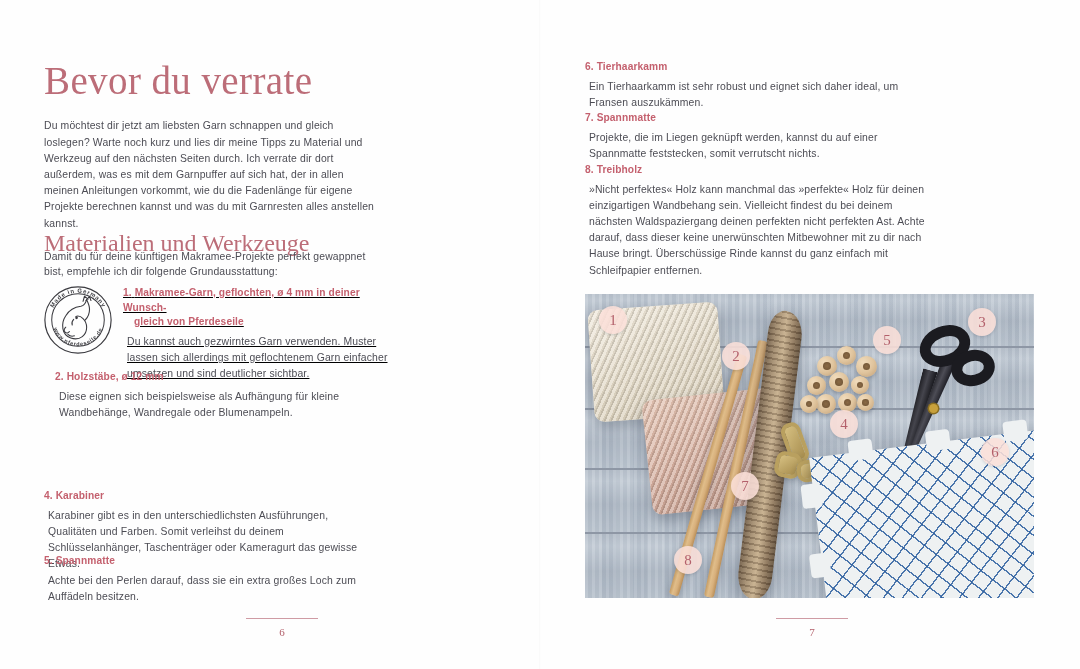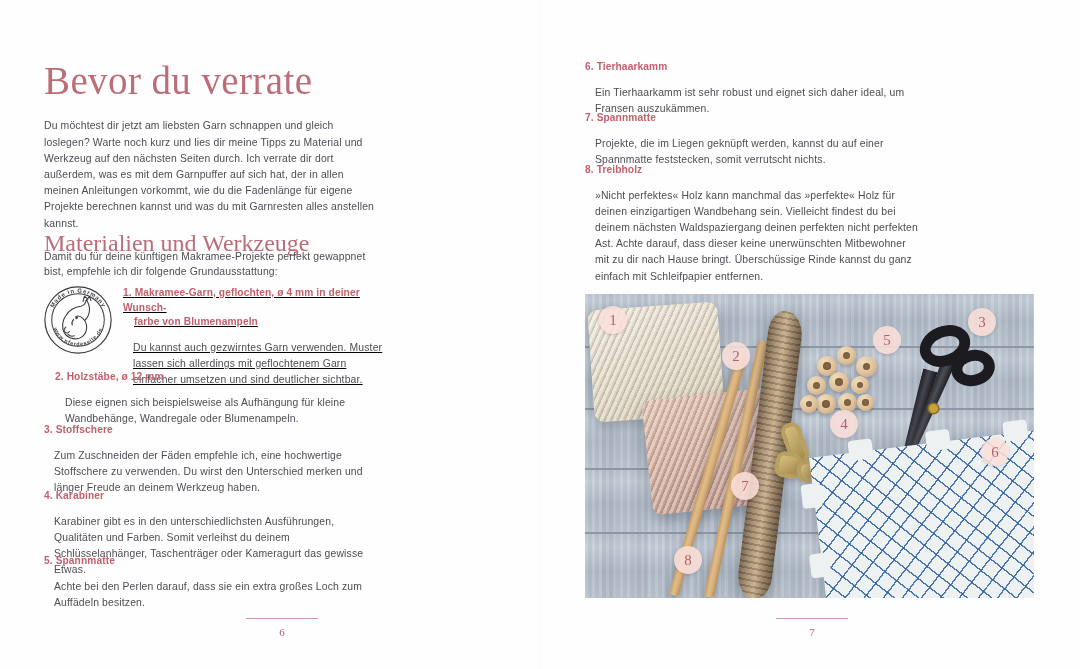--- a/index.html
+++ b/index.html
@@ -68,21 +68,21 @@
     line-height: 14.6px;
     letter-spacing: 0.1px;
     margin: 0 0 1px 0;
   }
   .mat-head .cont { display: block; padding-left: 11px; }
   .mat-body {
     font-size: 10.4px;
     line-height: 16.2px;
     color: #4c4c54;
     letter-spacing: 0.15px;
-    margin: 10px;
+    margin: 4px;
   }
 
   
   .stamp {
     position: absolute;
     left: 42px; top: 284px;
     width: 72px; height: 72px;
   }
 
   
@@ -306,40 +306,33 @@
         </text>
       </svg>
     </div>
 
     <div class="mat-list">
 
       <div class="mat-item" style="left:123px; top:286px; width:272px;text-decoration:underline;">
         <div class="mat-head">
           <span>1.</span>
           <span>Makramee-Garn, geflochten, ø 4 mm in deiner Wunsch-</span>
-          <span class="cont">farbe von Blumenampeln</span>
+          <span class="cont">gleich von Pferdeseile</span>
         </div>
         <p class="mat-body">Du kannst auch gezwirntes Garn verwenden. Muster lassen sich allerdings mit geflochtenem Garn einfacher umsetzen und sind deutlicher sichtbar.</p>
       </div>
 
       <div class="mat-item" style="left:55px; top:370px; width:332px;">
         <div class="mat-head">
           <span>2.</span>
           <span>Holzstäbe, ø 12 mm</span>
         </div>
         <p class="mat-body">Diese eignen sich beispielsweise als Aufhängung für kleine Wandbehänge, Wandregale oder Blumenampeln.</p>
       </div>
 
-      <div class="mat-item" style="left:44px; top:423px; width:332px;">
-        <div class="mat-head">
-          <span>3.</span>
-          <span>Stoffschere</span>
-        </div>
-        <p class="mat-body">Zum Zuschneiden der Fäden empfehle ich, eine hochwertige Stoffschere zu verwenden. Du wirst den Unterschied merken und länger Freude an deinem Werkzeug haben.</p>
-      </div>
 
       <div class="mat-item" style="left:44px; top:489px; width:332px;">
         <div class="mat-head">
           <span>4.</span>
           <span>Karabiner</span>
         </div>
         <p class="mat-body">Karabiner gibt es in den unterschiedlichsten Ausführungen, Qualitäten und Farben. Somit verleihst du deinem Schlüsselanhänger, Taschenträger oder Kameragurt das gewisse Etwas.</p>
       </div>
 
       <div class="mat-item" style="left:44px; top:554px; width:332px;">

